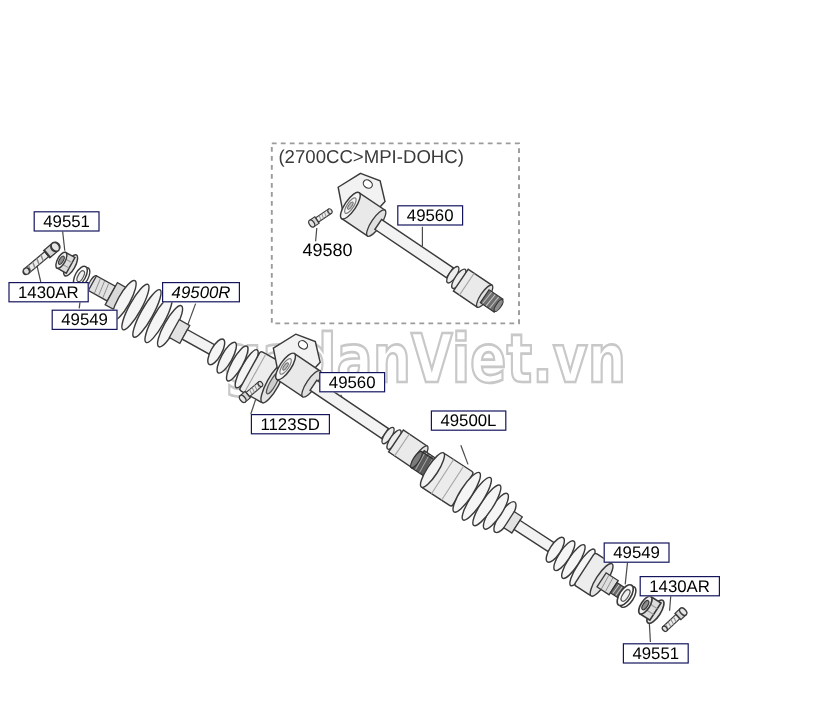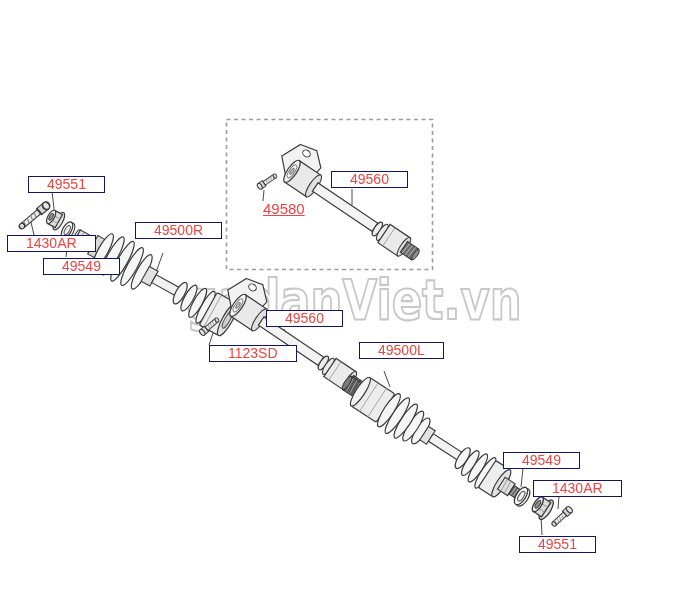--- a/index.html
+++ b/index.html
@@ -4,24 +4,24 @@
 <style>
   html,body{margin:0;padding:0;background:#ffffff;}
   .stage{position:relative;width:680px;height:602px;background:#ffffff;overflow:hidden;
          font-family:"Liberation Sans",sans-serif;}
   .watermark{position:absolute;left:186px;top:272px;z-index:1;
              font-family:"DejaVu Sans",sans-serif;font-size:56px;font-weight:bold;line-height:1;
              color:transparent;-webkit-text-stroke:2.2px #c8c8c8;
              transform:scaleX(0.8);transform-origin:left top;white-space:nowrap;user-select:none;}
   svg.art{position:absolute;left:0;top:0;z-index:2;}
   .variant-note{position:absolute;z-index:3;font-size:15.5px;color:#3a3a3a;white-space:nowrap;}
-  .part-label{position:absolute;z-index:4;font-size:14px;line-height:15px;color:#ef4444;
-              background:#ffffff;border:1.5px solid #15155e;padding:0 18px;white-space:nowrap;
+  .part-label{position:absolute;z-index:4;font-size:14px;line-height:15px;color:#000000;
+              background:#ffffff;border:1.5px solid #15155e;padding:0 7px;white-space:nowrap;
               cursor:pointer;}
-  .part-label.plain{border:none;background:transparent;font-size:15px;text-decoration:underline;}
+  .part-label.plain{border:none;background:transparent;font-size:15px;}
 </style>
 </head>
 <body>
 
 <div class="stage">
 
   <div class="watermark">gadanViet.vn</div>
 
   <svg class="art" width="680" height="602" viewBox="0 0 680 602">
     <defs>
@@ -152,28 +152,29 @@
       <line x1="198.5" y1="-4.5" x2="198" y2="4.5" stroke="#c9c9c9" stroke-width="0.8"></line>
       <line x1="201.5" y1="-4.5" x2="201" y2="4.5" stroke="#c9c9c9" stroke-width="0.8"></line>
       <ellipse cx="205" cy="0" rx="1.8" ry="5" fill="#8d8d8d" stroke="#333333" stroke-width="0.9"></ellipse>
     </g>
 
     <use href="#washer-shape" transform="translate(521,496) rotate(33) scale(1.1)"></use>
     <use href="#nut-shape" transform="translate(542,507) rotate(33) scale(1.25)"></use>
     <use href="#bolt-shape" transform="translate(554,524) rotate(-43) scale(1.2 1)"></use>
   </svg>
 
+  <div class="variant-note" style="left:232px;top:123px;">(2700CC&gt;MPI-DOHC)</div>
 
   <div class="part-label" style="left:28px;top:176px;">49551</div>
 
   <div class="part-label" style="left:7px;top:235px;">1430AR</div>
 
   <div class="part-label" style="left:43px;top:258px;">49549</div>
 
-  <div class="part-label" style="left:135px;top:222px;">49500R</div>
+  <div class="part-label" style="left:135px;top:235px;font-style:italic;">49500R</div>
 
   <div class="part-label" style="left:331px;top:171px;">49560</div>
 
   <div class="part-label plain" style="left:245px;top:201px;">49580</div>
 
   <div class="part-label" style="left:266px;top:310px;">49560</div>
 
   <div class="part-label" style="left:181px;top:345px;margin-left:28px;">1123SD</div>
 
   <div class="part-label" style="left:359px;top:342px;">49500L</div>

